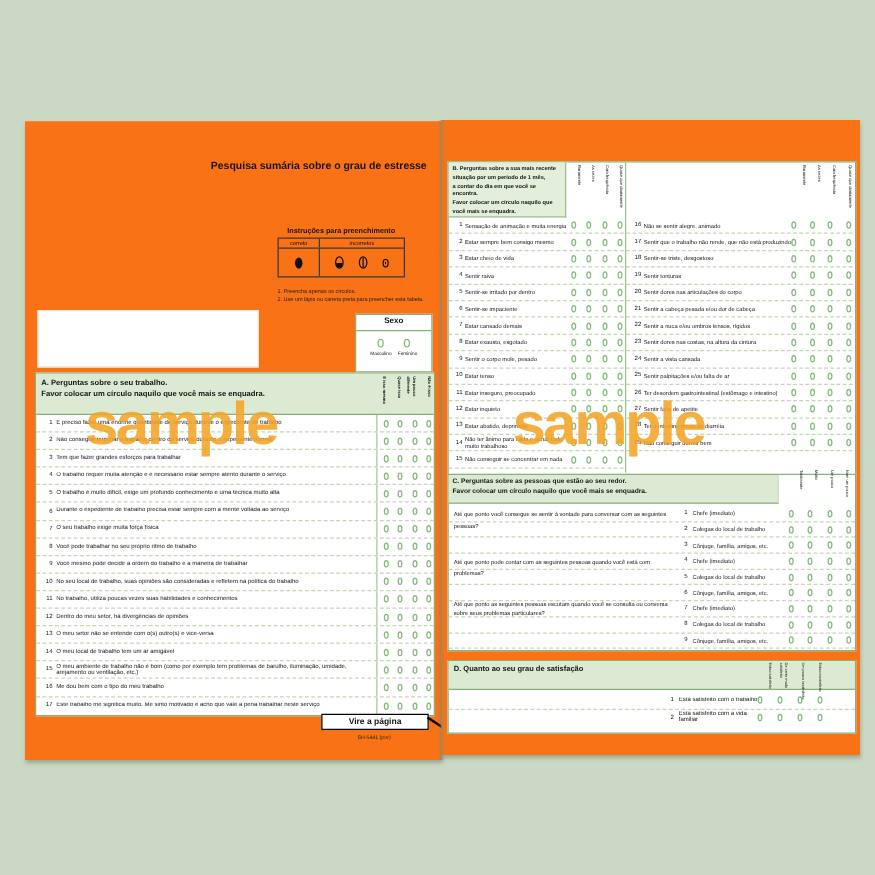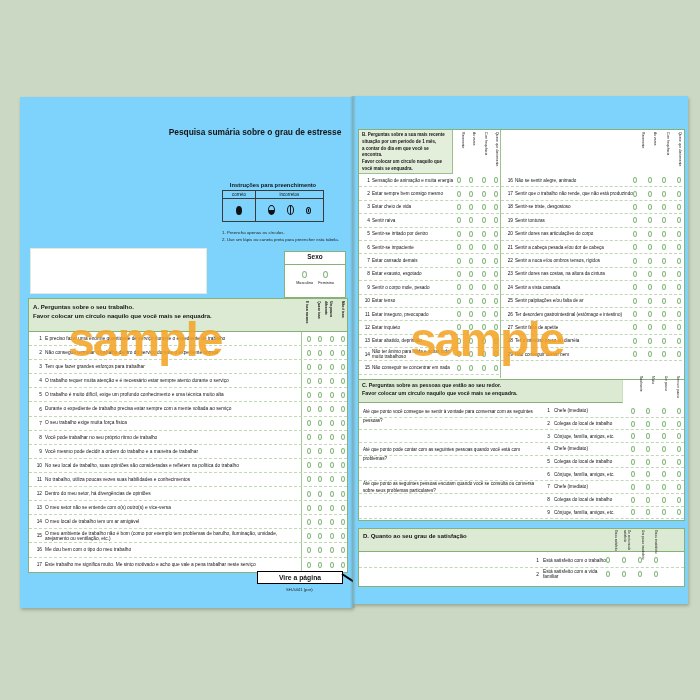--- a/index.html
+++ b/index.html
@@ -1,19 +1,19 @@
 <!DOCTYPE html>
 <html><head>
 <meta charset="utf-8">
 <style>
   html,body{margin:0;padding:0}
   body{width:700px;height:700px;position:relative;overflow:hidden;
        background:#cbd8c4;font-family:"Liberation Sans",sans-serif;color:#151515;
        -webkit-font-smoothing:antialiased}
-  .page{position:absolute;background:#7dd3fc;box-shadow:1px 2px 3px rgba(95,110,90,.45)}
+  .page{position:absolute;background:#f97316;box-shadow:1px 2px 3px rgba(95,110,90,.45)}
   #pageL{left:20px;top:97px;width:333px;height:511px}
   #pageR{left:353px;top:96px;width:335px;height:508px}
   .fold{position:absolute;left:350px;top:96px;width:6px;height:512px;
         background:linear-gradient(to right,rgba(120,135,115,0),rgba(120,135,115,.45),rgba(120,135,115,0))}
   .tick{position:absolute;width:3px;height:12px;background:#161616}
   .sq{position:absolute;width:5px;height:5px;background:#161616}
 
   
   .wm{position:absolute;font-size:48px;font-weight:bold;letter-spacing:-2px;
       color:rgba(242,164,38,.88);z-index:40;line-height:1}

